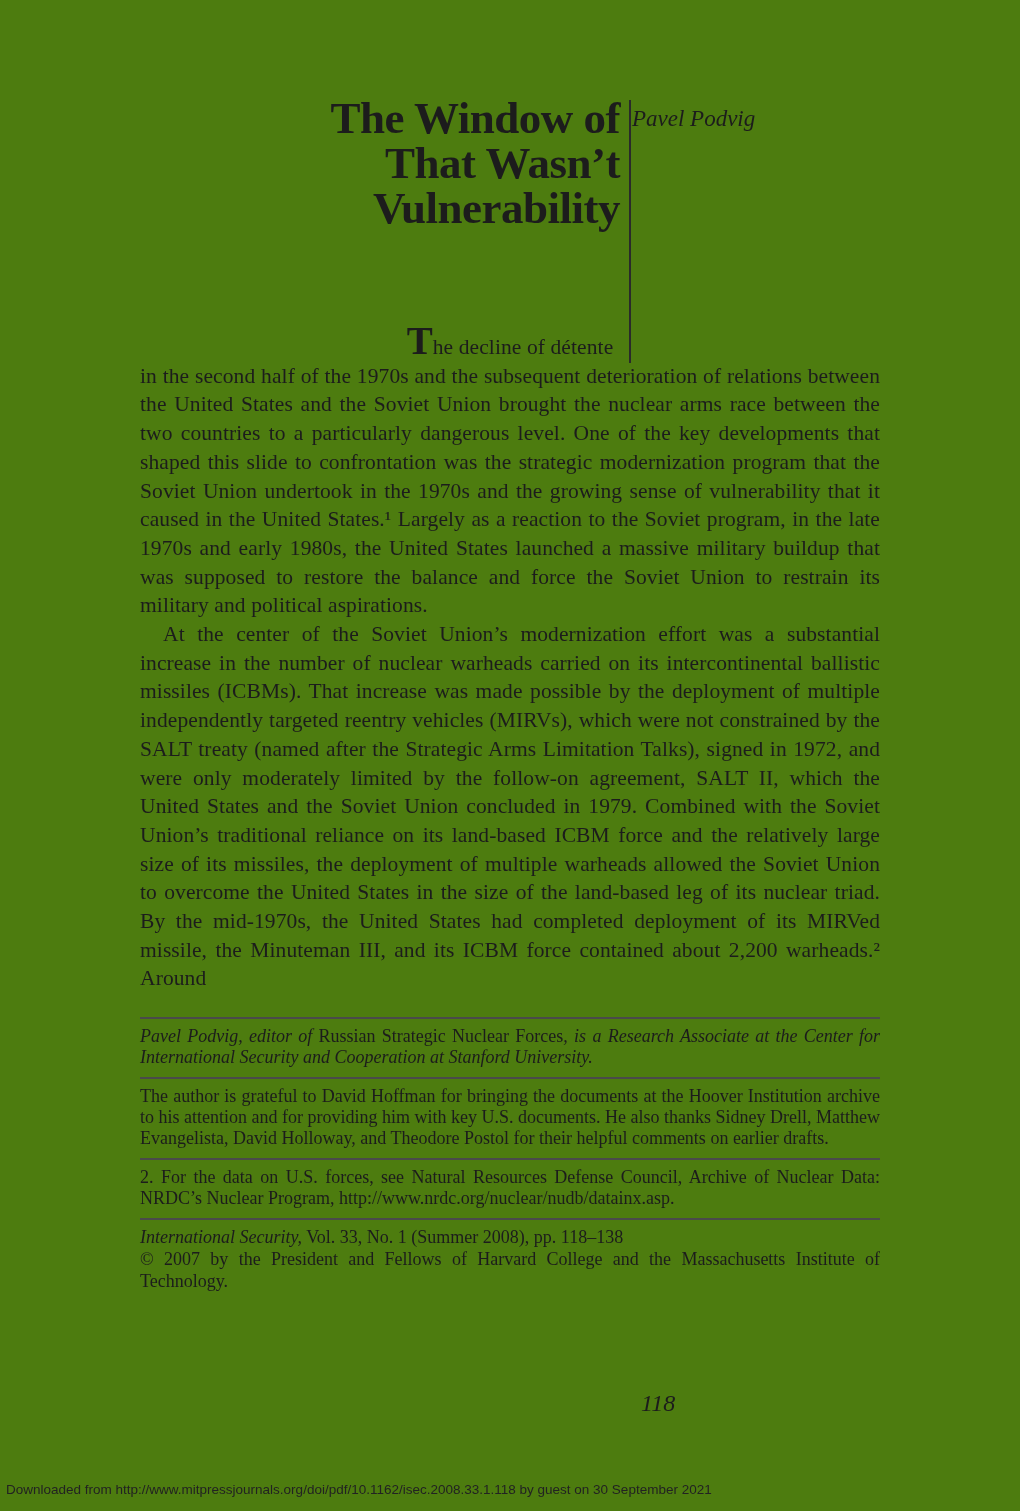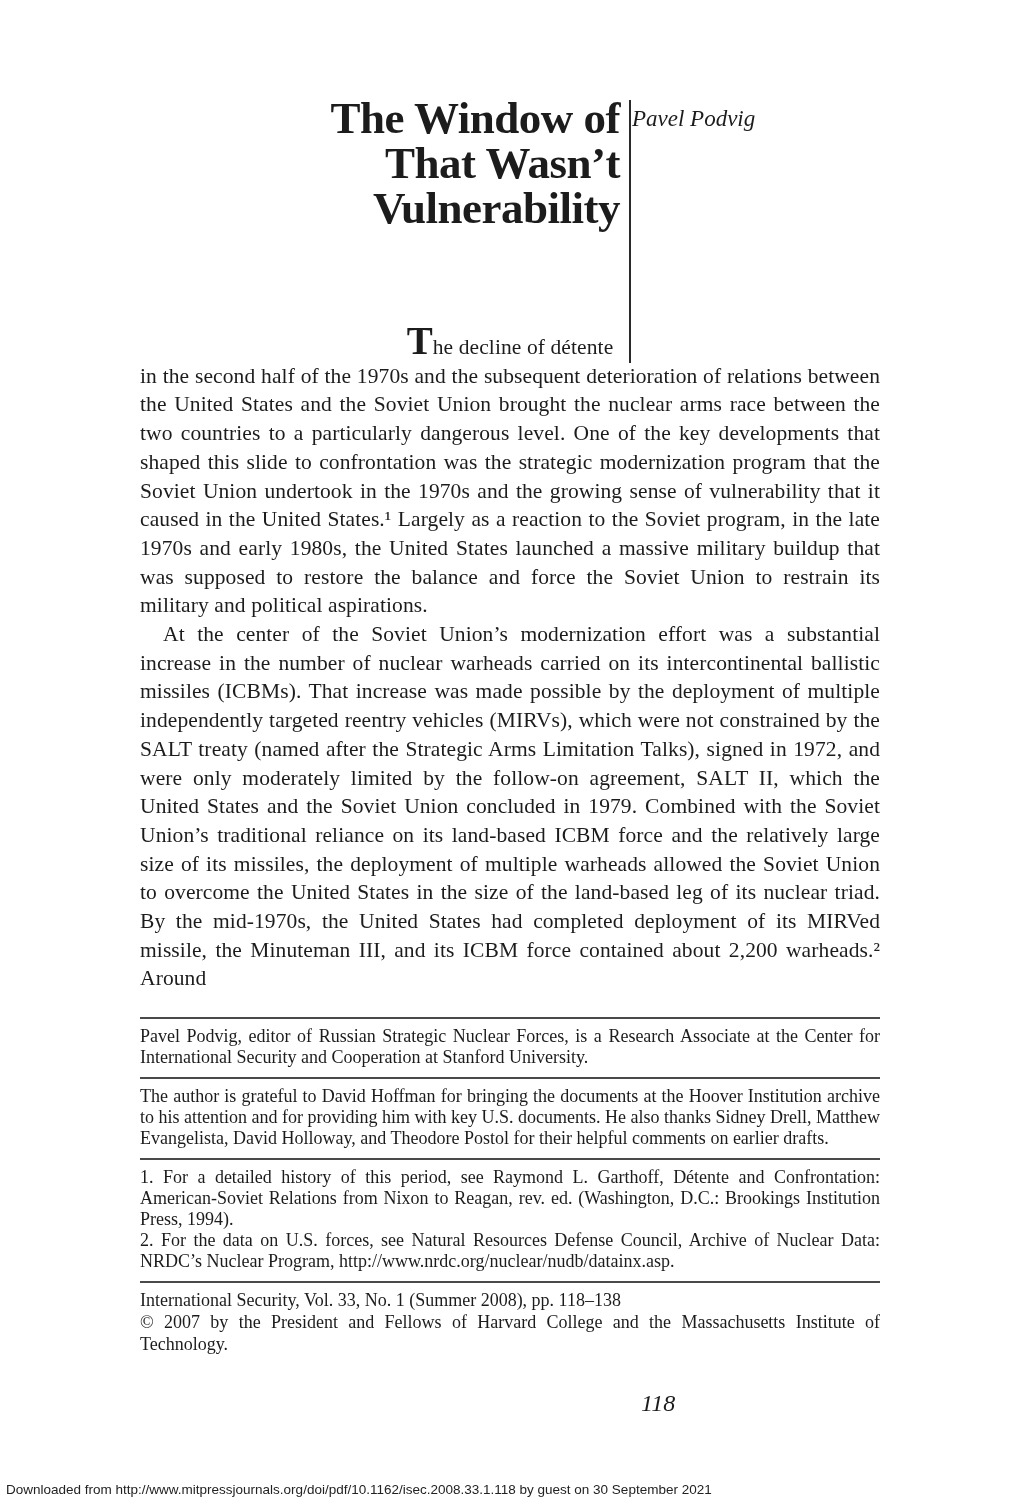--- a/index.html
+++ b/index.html
@@ -1,20 +1,20 @@
 <!DOCTYPE html>
 <html><head>
 <meta charset="utf-8">
 <style>
   html, body { margin: 0; padding: 0; background: #e8e8e8; }
   .page {
     position: relative;
     width: 1020px;
     height: 1511px;
-    background: #ffffff;
+    background: #4d7c0f;
     font-family: "Liberation Serif", serif;
     color: #1c1c1c;
     overflow: hidden;
   }
 
   
   .title-block {
     position: absolute;
     left: 140px;
     top: 96px;
@@ -88,21 +88,21 @@
     text-align: justify;
   }
   .rule {
     border: none;
     border-top: 2px solid #4a4a4a;
     margin: 0;
   }
   .note-block { margin: 7px 0 9px 0; }
   .imprint-block { margin: 6px 0 0 0; line-height: 22px; }
   .note-par { margin: 0; }
-  .it { }
+  .it { font-style: italic; }
   .rm { font-style: normal; }
 
   
   .folio {
     position: absolute;
     left: 641px;
     top: 1390px;
     font-size: 24px;
     font-style: italic;
   }
@@ -137,21 +137,20 @@
     <p class="par par-indent fill-last">At the center of the Soviet Union’s modernization effort was a substantial increase in the number of nuclear warheads carried on its intercontinental ballistic missiles (ICBMs). That increase was made possible by the deployment of multiple independently targeted reentry vehicles (MIRVs), which were not constrained by the SALT treaty (named after the Strategic Arms Limitation Talks), signed in 1972, and were only moderately limited by the follow-on agreement, SALT II, which the United States and the Soviet Union concluded in 1979. Combined with the Soviet Union’s traditional reliance on its land-based ICBM force and the relatively large size of its missiles, the deployment of multiple warheads allowed the Soviet Union to overcome the United States in the size of the land-based leg of its nuclear triad. By the mid-1970s, the United States had completed deployment of its MIRVed missile, the Minuteman III, and its ICBM force contained about 2,200 warheads.² Around</p>
   </div>
 
   <div class="notes">
     <hr class="rule">
     <div class="note-block"><span class="it">Pavel Podvig, editor of </span><span class="rm">Russian Strategic Nuclear Forces</span><span class="it">, is a Research Associate at the Center for International Security and Cooperation at Stanford University.</span></div>
     <hr class="rule">
     <div class="note-block">The author is grateful to David Hoffman for bringing the documents at the Hoover Institution archive to his attention and for providing him with key U.S. documents. He also thanks Sidney Drell, Matthew Evangelista, David Holloway, and Theodore Postol for their helpful comments on earlier drafts.</div>
     <hr class="rule">
     <div class="note-block">
-      <p class="note-par"><span class="rm">1. For a detailed history of this period, see Raymond L. Garthoff, </span><span class="it">Détente and Confrontation: American-Soviet Relations from Nixon to Reagan</span><span class="rm">, rev. ed. (Washington, D.C.: Brookings Institution Press, 1994).</span></p>
       <p class="note-par">2. For the data on U.S. forces, see Natural Resources Defense Council, Archive of Nuclear Data: NRDC’s Nuclear Program, http://www.nrdc.org/nuclear/nudb/datainx.asp.</p>
     </div>
     <hr class="rule">
     <div class="imprint-block">
       <p class="note-par"><span class="it">International Security,</span><span class="rm"> Vol. 33, No. 1 (Summer 2008), pp. 118–138</span></p>
       <p class="note-par">© 2007 by the President and Fellows of Harvard College and the Massachusetts Institute of Technology.</p>
     </div>
   </div>
 
   <div class="folio">118</div>

